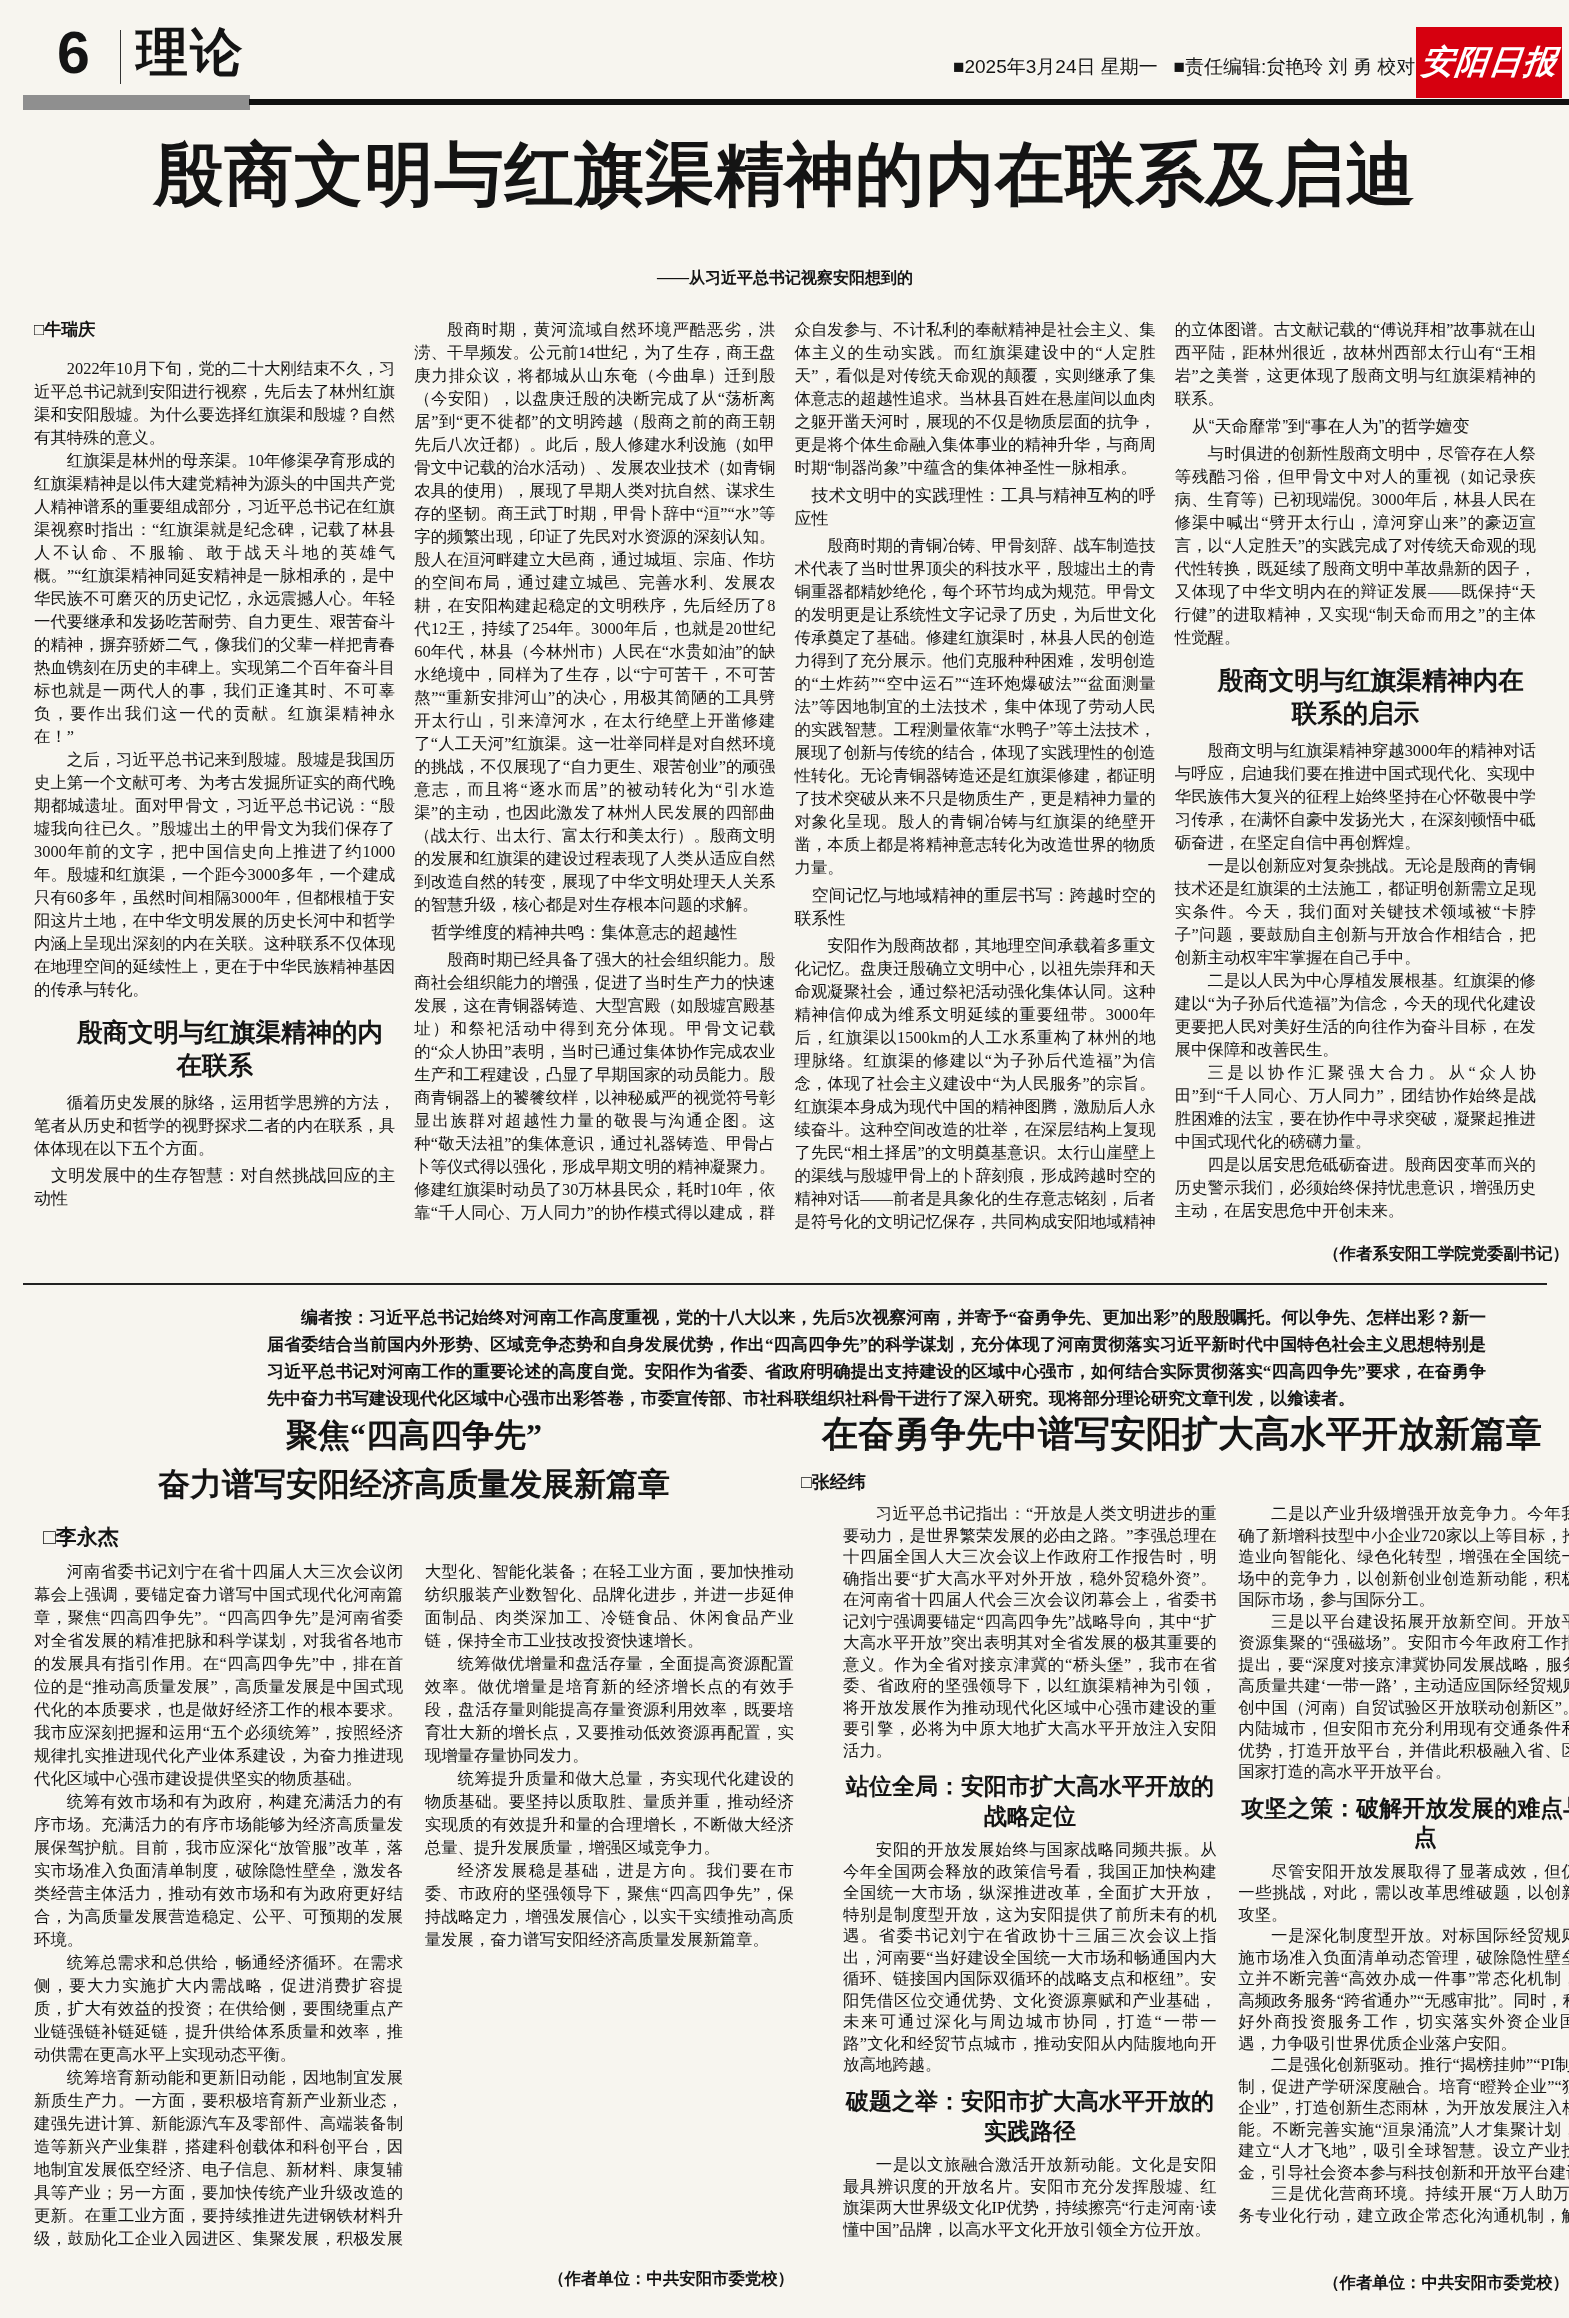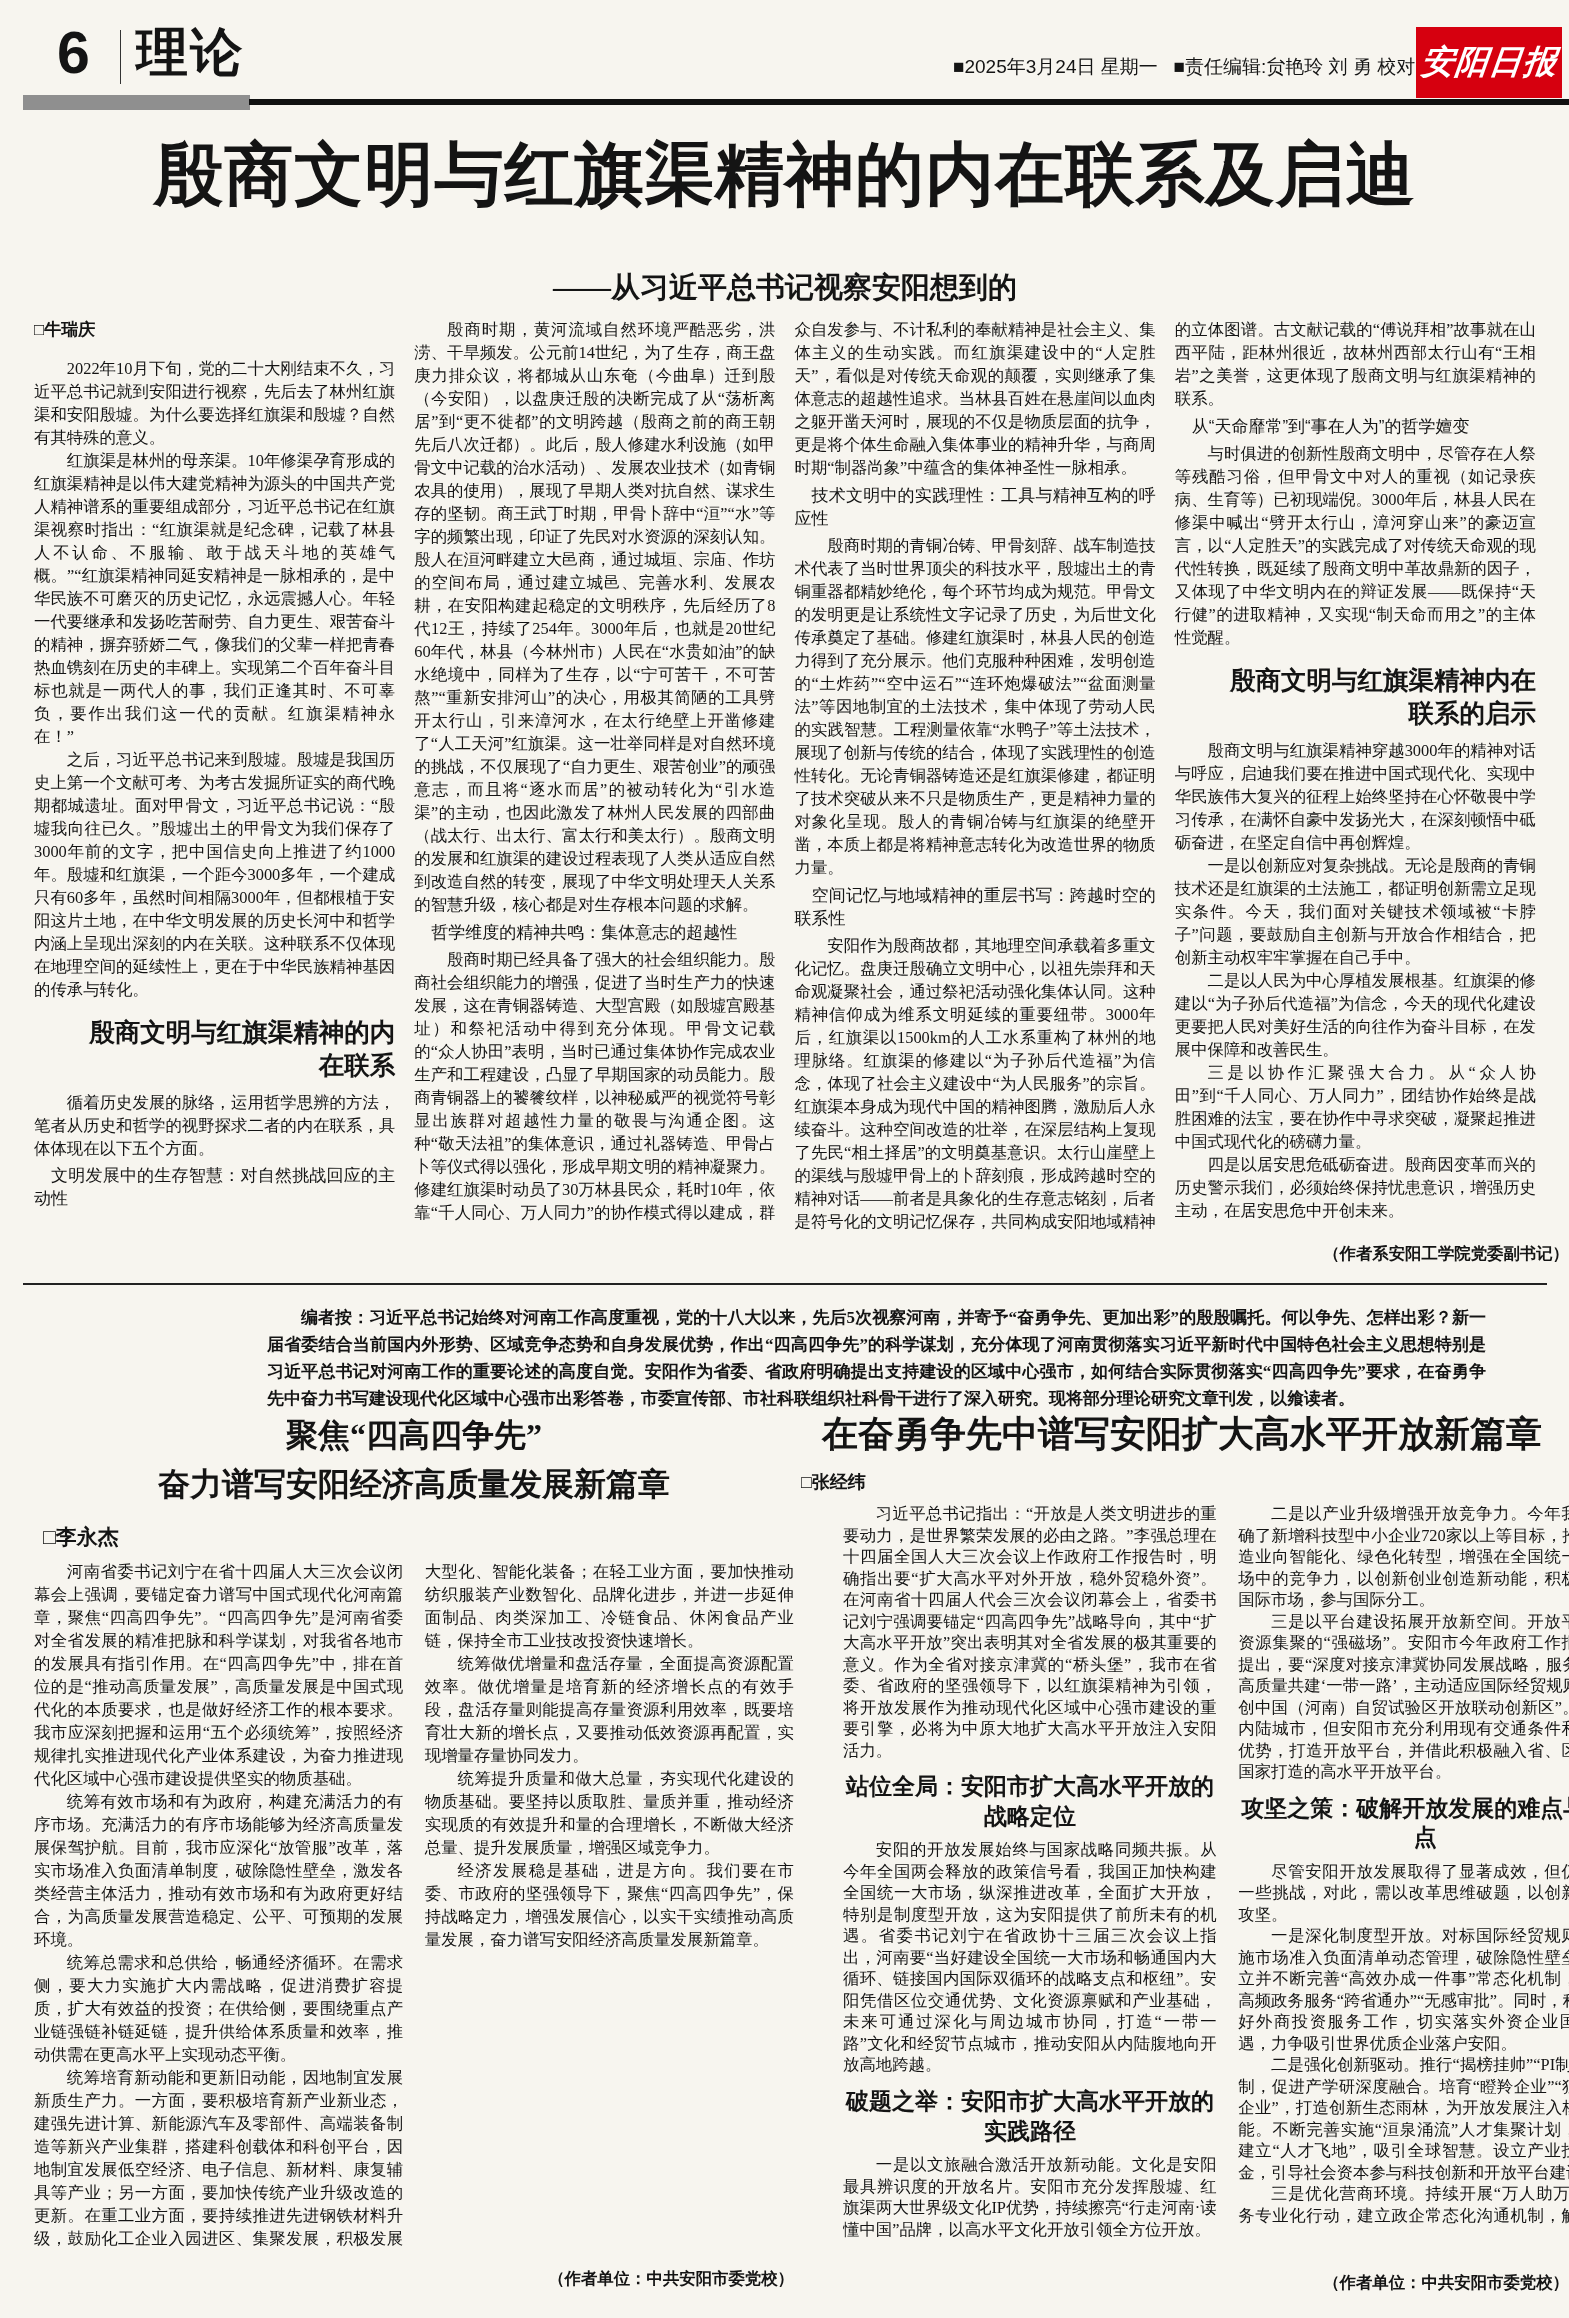--- a/index.html
+++ b/index.html
@@ -17,28 +17,28 @@
            font-family:"Liberation Sans",sans-serif;white-space:nowrap;}
   .logo{position:absolute;left:1416px;top:27px;width:146px;height:71px;background:#d6000f;
         display:flex;align-items:center;justify-content:center;}
   .logo span{color:#fff;font-size:33px;font-weight:bold;font-style:italic;
         font-family:"Liberation Sans",sans-serif;letter-spacing:1.1px;transform:skewX(-6deg);}
   
   .headline{position:absolute;left:0;top:135px;width:1570px;text-align:center;
         font-family:"Liberation Sans",sans-serif;font-weight:bold;font-size:69px;
         letter-spacing:1.1px;line-height:1.15;}
   .subheadline{position:absolute;left:0;top:268px;width:1570px;text-align:center;
-        font-size:29px;font-weight:bold;}
+        font-size:16px;font-weight:bold;}
   .main-flow{position:absolute;left:34px;top:318px;width:1502px;height:921px;
         column-count:4;column-gap:19px;column-fill:auto;overflow:hidden;
         font-size:16.4px;line-height:23px;text-align:justify;}
   .byline-main{font-size:17px;font-weight:bold;margin-bottom:16px;}
   .fl-p{margin:0;text-indent:2em;}
   .fl-h2{font-family:"Liberation Sans",sans-serif;font-weight:bold;font-size:25.5px;
-        line-height:33px;margin:14.7px 0 9px;text-indent:1.2em;text-align:right;}
+        line-height:33px;margin:14.7px 0 9px;text-indent:1.2em;text-align:center;}
   .fl-h3{font-family:"Liberation Sans",sans-serif;font-weight:normal;font-size:17px;
         line-height:23px;margin:4.5px 0;text-indent:1em;}
   .fl-hc{font-family:"Liberation Sans",sans-serif;font-weight:bold;font-size:23px;
         line-height:29.5px;margin:11.3px 0 8px;text-align:center;text-indent:0;}
   .attr{position:absolute;font-family:"Liberation Sans",sans-serif;font-weight:bold;
         font-size:16.4px;text-align:right;}
   .attr-main{left:1179px;top:1243px;width:390px;}
   
   .mid-rule{position:absolute;left:23px;top:1283px;width:1524px;height:2.3px;background:#222;}
   .editor-note{position:absolute;left:267px;top:1304px;width:1219px;height:118px;overflow:hidden;

